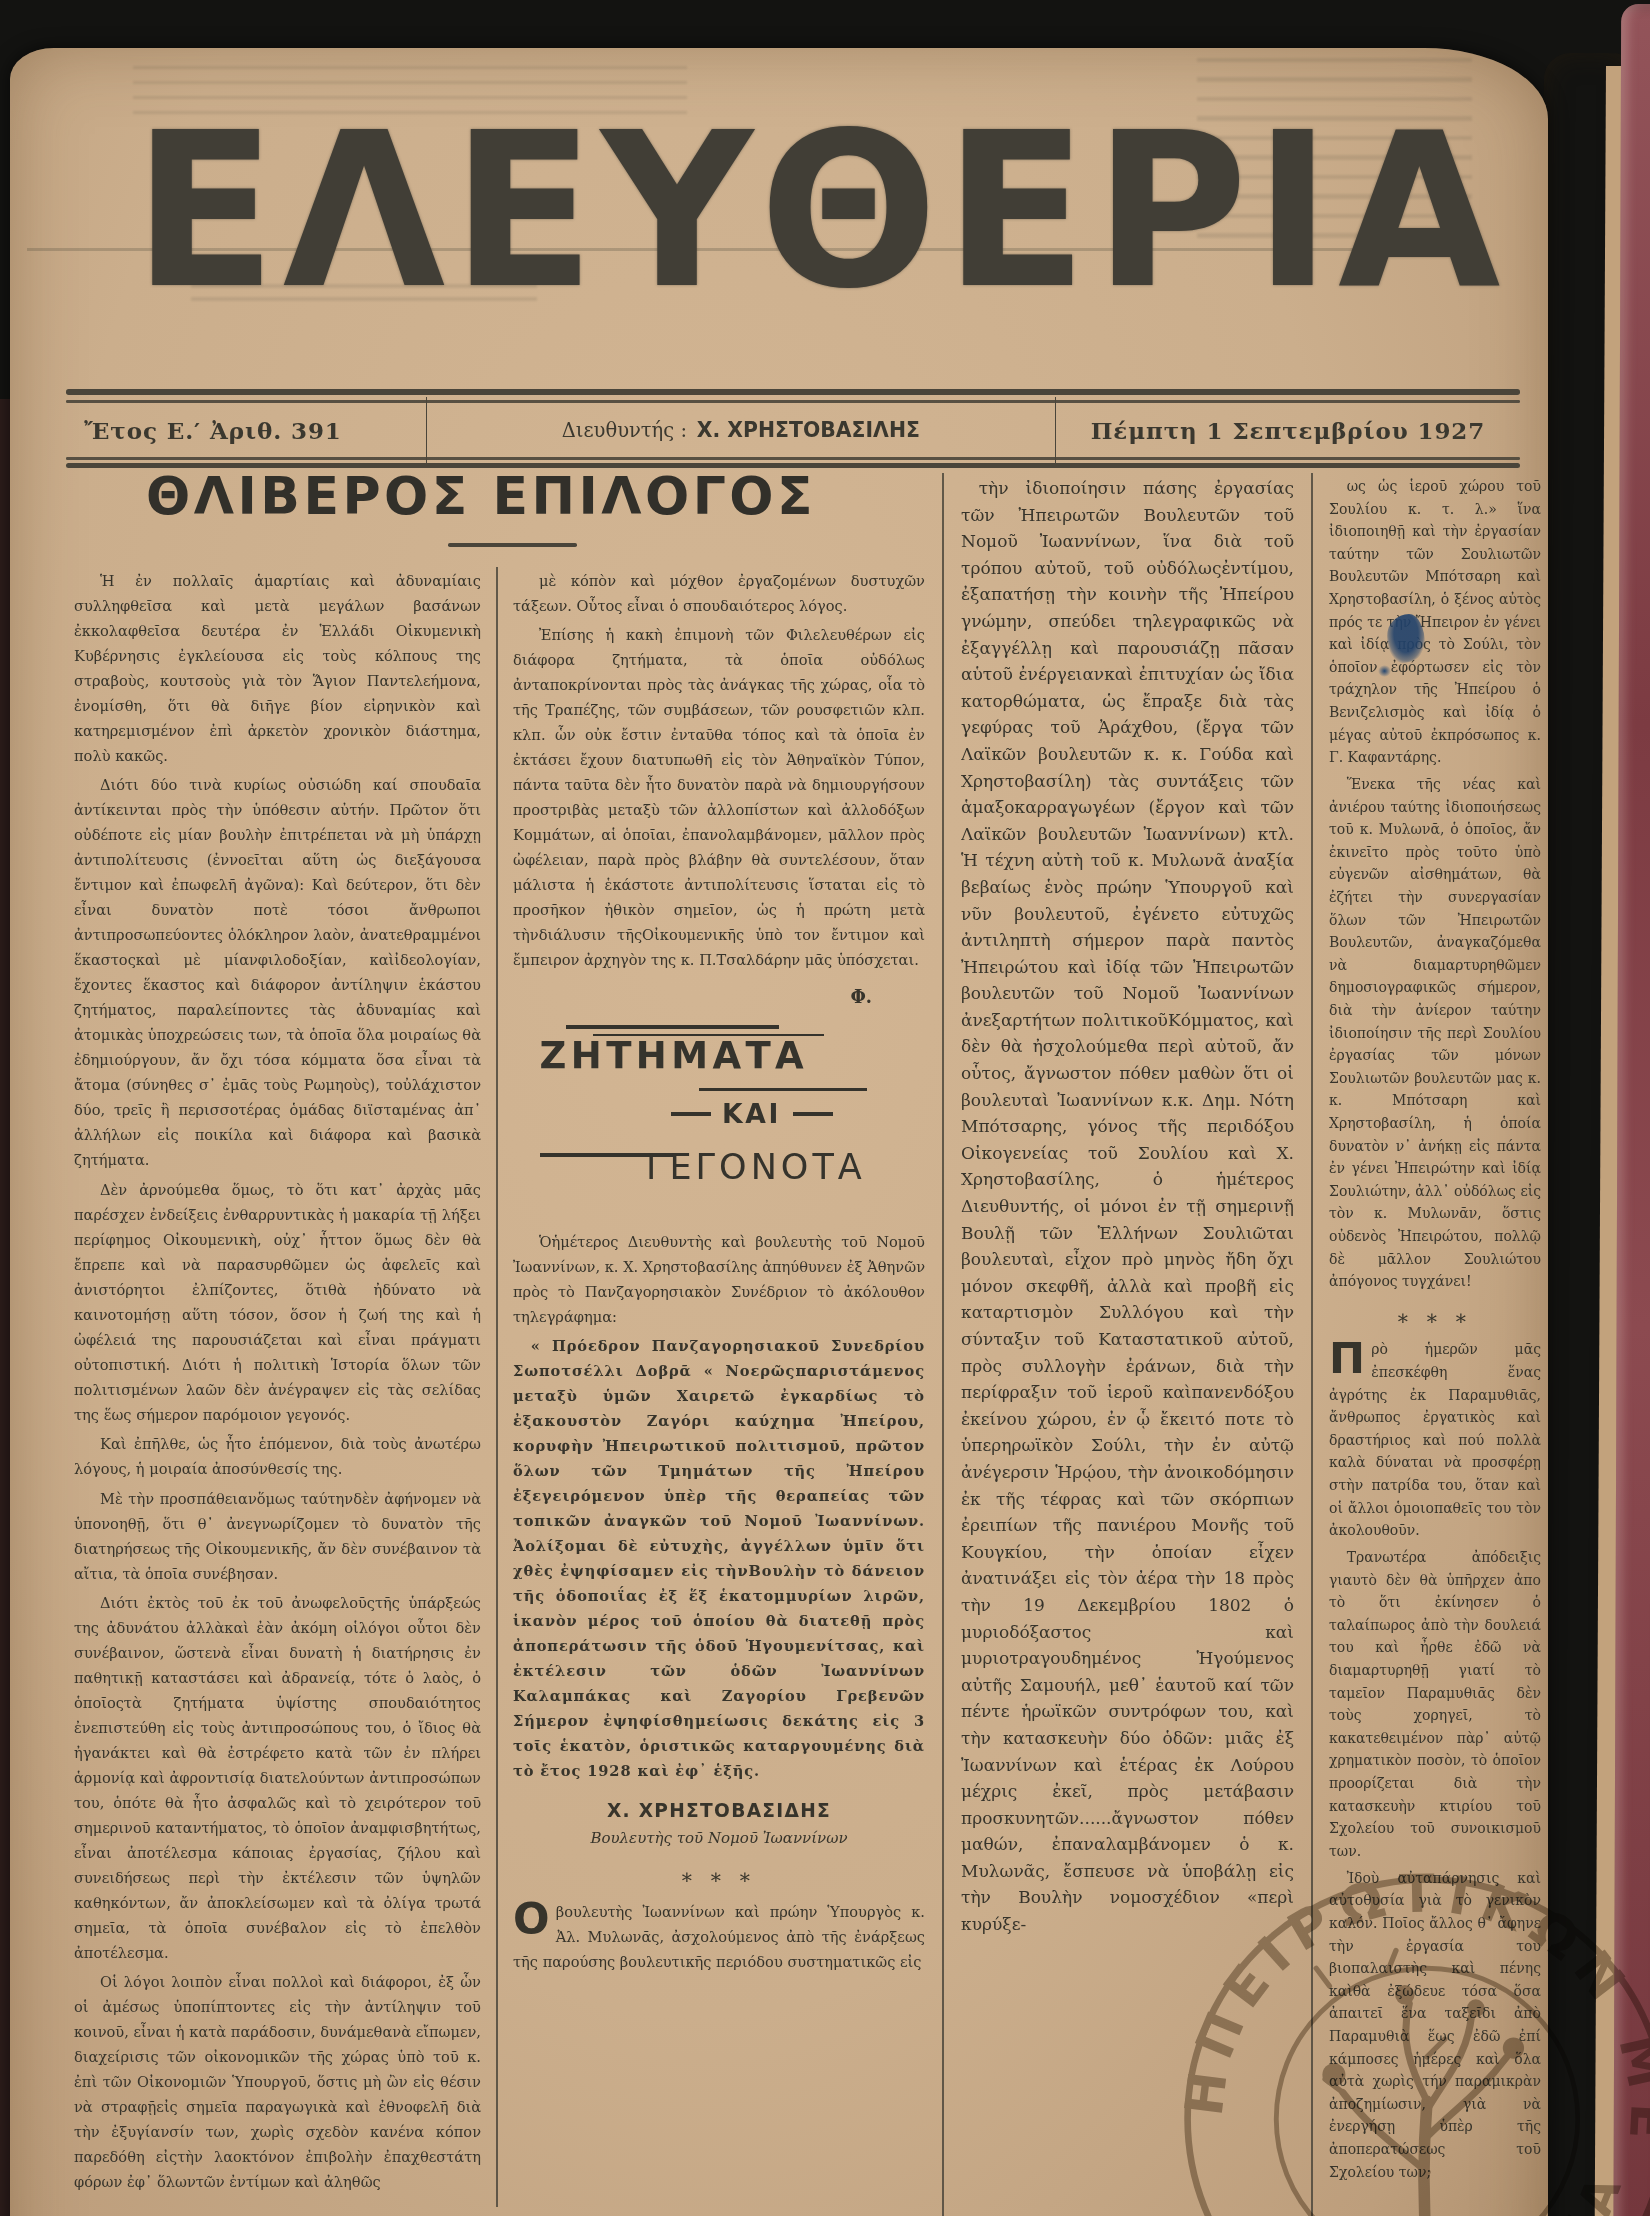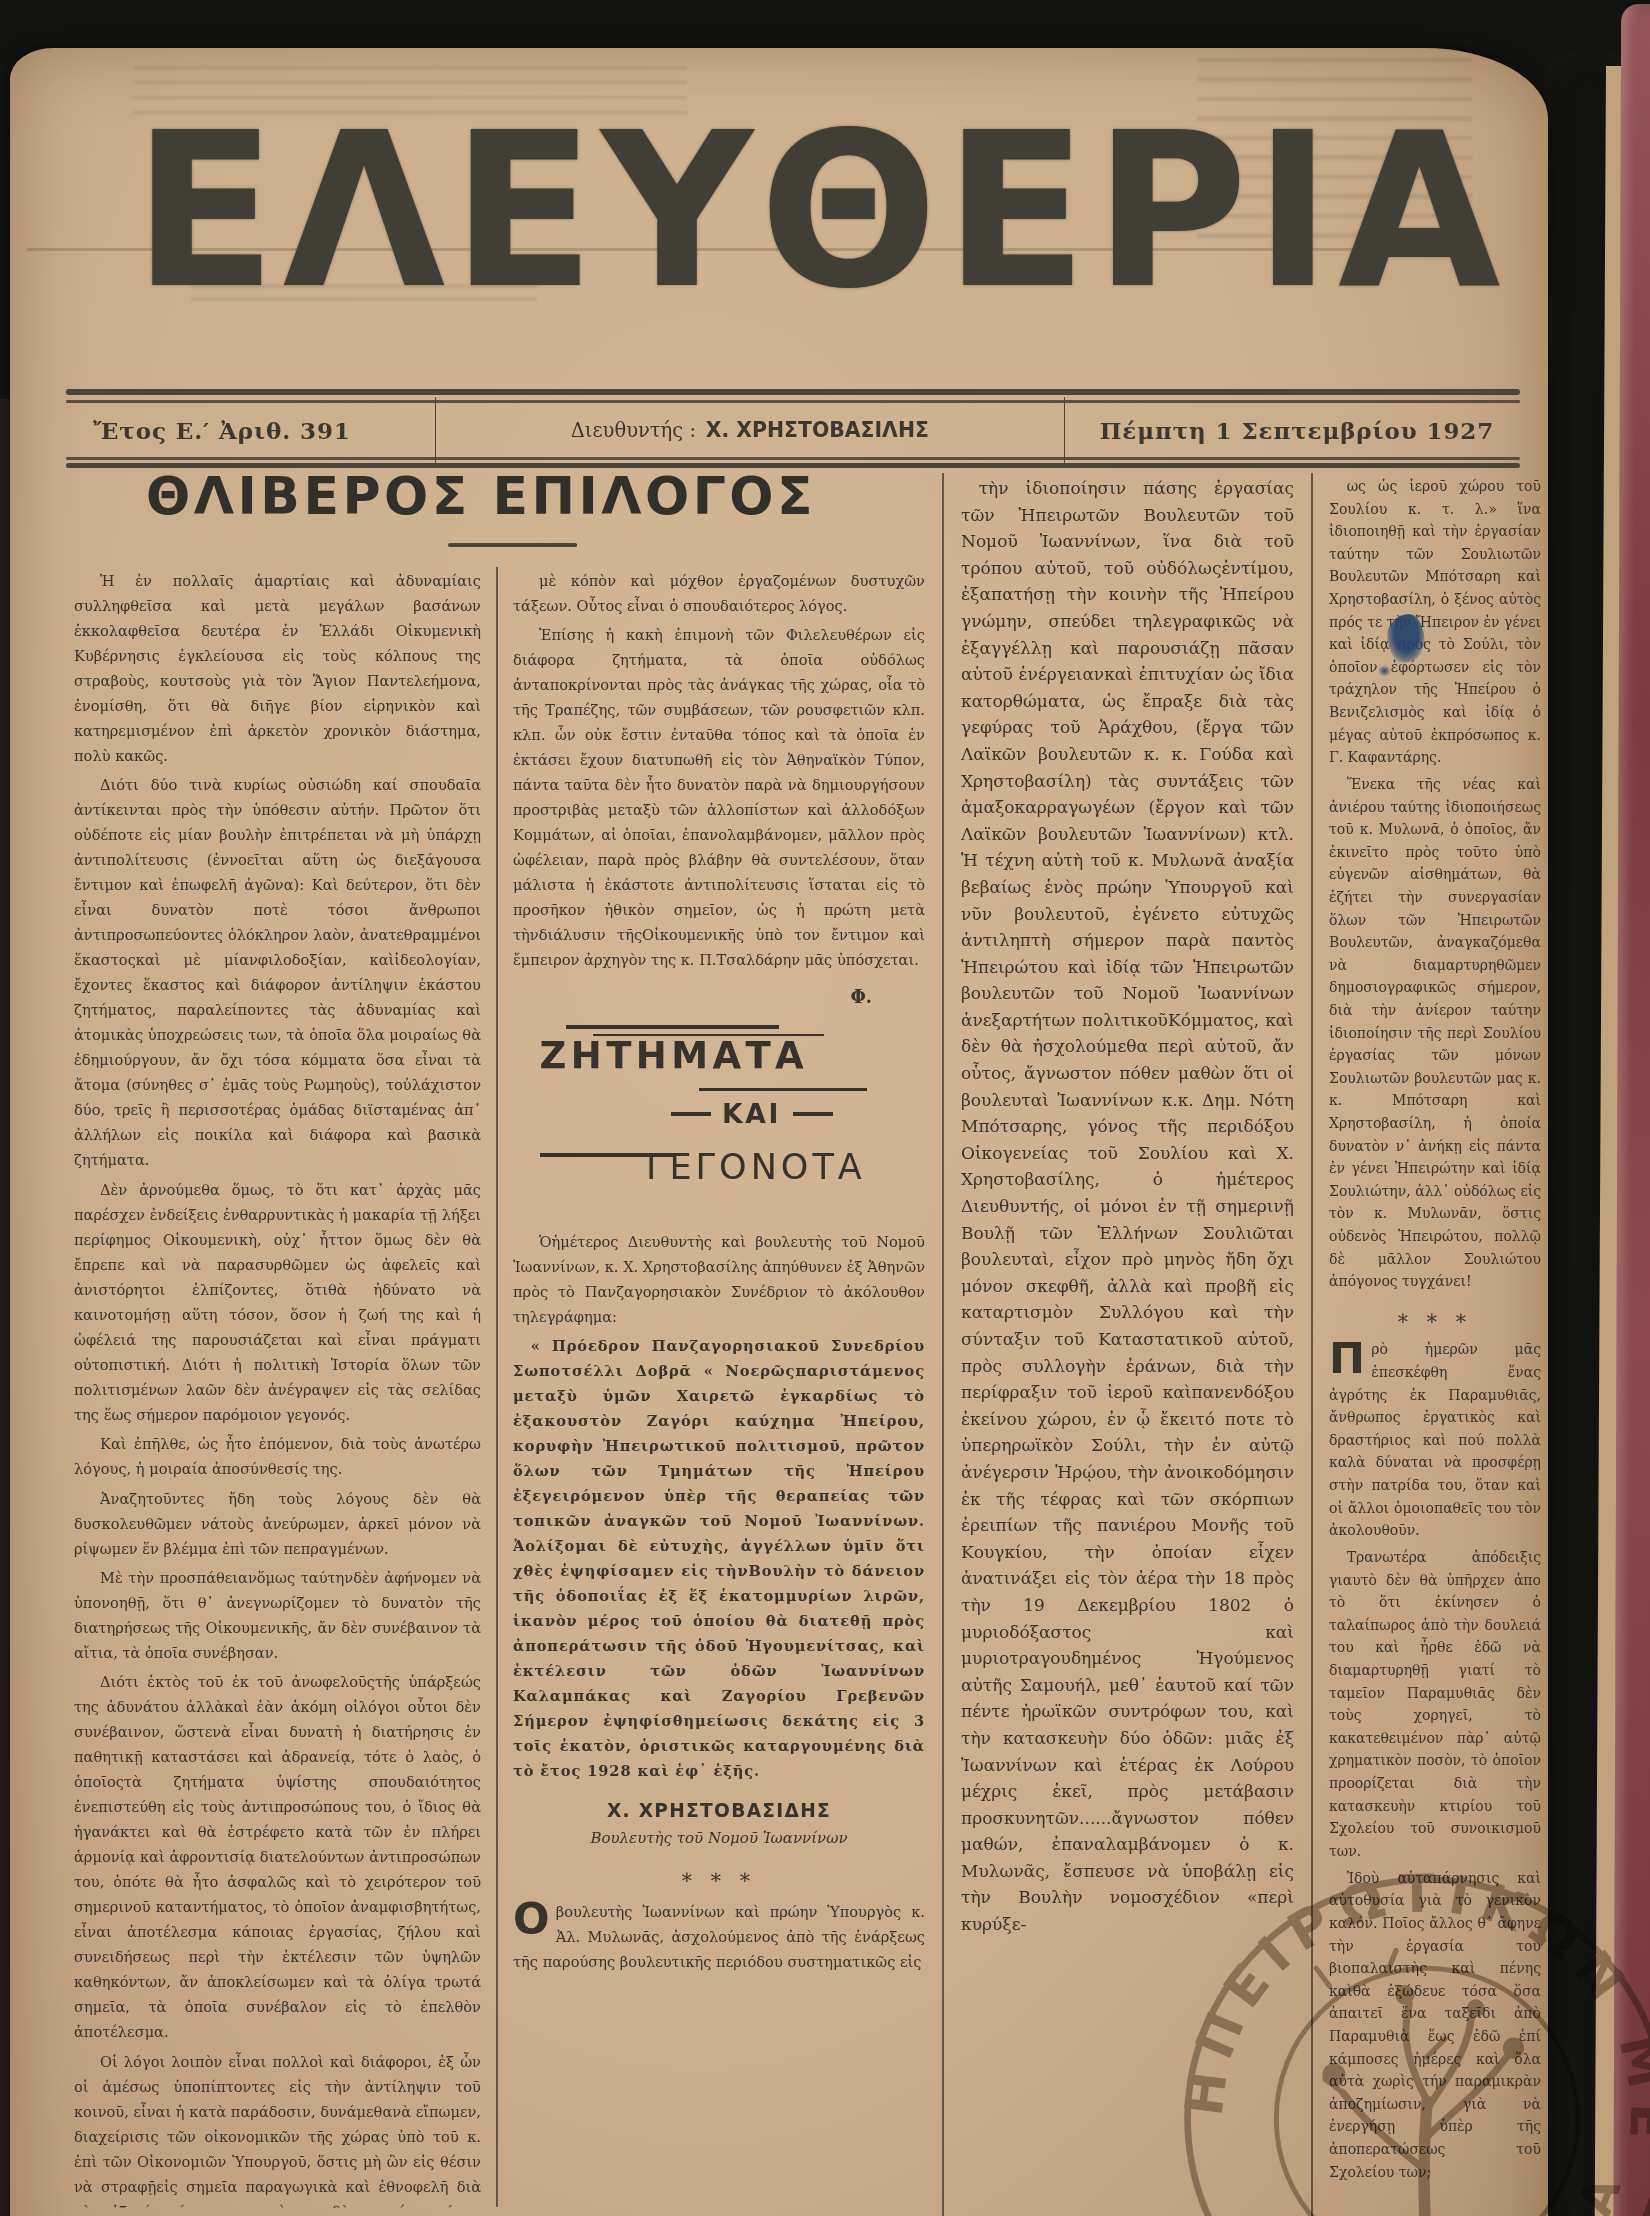--- a/index.html
+++ b/index.html
@@ -39,21 +39,21 @@
       font-family:"DejaVu Sans", sans-serif;font-weight:bold;font-size:210px;line-height:1;
       letter-spacing:6.2px;color:#413e36;transform:scaleY(1.02);
       text-shadow:0 0 2.7px rgba(60,55,45,.5);}
   .subtitle{position:absolute;left:160px;top:329px;width:1259px;text-align:center;
       font-family:"DejaVu Sans", sans-serif;font-weight:bold;font-size:28px;letter-spacing:2.2px;color:#3a372e;}
   .rule{position:absolute;background:#4a453a;}
   .r-top-a{left:66px;top:389px;width:1454px;height:5.8px;border-radius:2.7px;}
   .r-top-b{left:66px;top:400px;width:1454px;height:2.7px;border-radius:1.3px;opacity:.9;}
   .r-mid-a{left:66px;top:457px;width:1454px;height:2.7px;border-radius:1.3px;opacity:.9;}
   .r-mid-b{left:66px;top:463px;width:1454px;height:5.3px;border-radius:2.7px;}
-  .dateline{position:absolute;left:80px;top:406px;width:1449px;height:48px;display:flex;align-items:center;color:#3b382f;}
+  .dateline{position:absolute;left:71px;top:406px;width:1449px;height:48px;display:flex;align-items:center;color:#3b382f;}
   .dl-cell{padding:0 13.3px;}
   .dl-1{width:24%;font-weight:bold;font-size:23px;letter-spacing:0.9px;}
   .dl-2{width:44%;font-size:19.5px;border-left:1.8px solid #4a453a;border-right:1.8px solid #4a453a;
         height:66px;display:flex;align-items:center;justify-content:center;gap:9.8px;}
   .dl-2 .dir-name{font-weight:bold;font-family:"DejaVu Sans",sans-serif;font-size:20.4px;}
   .dl-3{width:32%;text-align:center;font-weight:bold;font-size:23px;letter-spacing:0.9px;}
   
   .headline{position:absolute;left:146px;top:466px;width:736px;text-align:left;
       font-family:"DejaVu Sans", sans-serif;font-weight:bold;font-size:52px;letter-spacing:3.5px;color:#32302a;}
   .head-rule{left:448px;top:543px;width:129px;height:3.5px;border-radius:1.8px;}
@@ -130,21 +130,20 @@
 
   <div class="vdiv vd1"></div>
   <div class="vdiv vd2"></div>
   <div class="vdiv vd3"></div>
 
   <div class="col c1">
       <p class="para">Ἡ ἐν πολλαῖς ἁμαρτίαις καὶ ἀδυναμίαις συλληφθεῖσα καὶ μετὰ μεγάλων βασάνων ἐκκολαφθεῖσα δευτέρα ἐν Ἑλλάδι Οἰκυμενικὴ Κυβέρνησις ἐγκλείουσα εἰς τοὺς κόλπους της στραβοὺς, κουτσοὺς γιὰ τὸν Ἅγιον Παντελεήμονα, ἐνομίσθη, ὅτι θὰ διῆγε βίον εἰρηνικὸν καὶ κατηρεμισμένον ἐπὶ ἀρκετὸν χρονικὸν διάστημα, πολὺ κακῶς.</p>
       <p class="para">Διότι δύο τινὰ κυρίως οὐσιώδη καί σπουδαῖα ἀντίκεινται πρὸς τὴν ὑπόθεσιν αὐτήν. Πρῶτον ὅτι οὐδέποτε εἰς μίαν βουλὴν ἐπιτρέπεται νὰ μὴ ὑπάρχῃ ἀντιπολίτευσις (ἐννοεῖται αὕτη ὡς διεξάγουσα ἔντιμον καὶ ἐπωφελῆ ἀγῶνα): Καὶ δεύτερον, ὅτι δὲν εἶναι δυνατὸν ποτὲ τόσοι ἄνθρωποι ἀντιπροσωπεύοντες ὁλόκληρον λαὸν, ἀνατεθραμμένοι ἕκαστοςκαὶ μὲ μίανφιλοδοξίαν, καὶἰδεολογίαν, ἔχοντες ἕκαστος καὶ διάφορον ἀντίληψιν ἑκάστου ζητήματος, παραλείποντες τὰς ἀδυναμίας καὶ ἀτομικὰς ὑποχρεώσεις των, τὰ ὁποῖα ὅλα μοιραίως θὰ ἐδημιούργουν, ἄν ὄχι τόσα κόμματα ὅσα εἶναι τὰ ἄτομα (σύνηθες σ᾽ ἐμᾶς τοὺς Ρωμηοὺς), τοὐλάχιστον δύο, τρεῖς ἢ περισσοτέρας ὁμάδας διϊσταμένας ἀπ᾽ ἀλλήλων εἰς ποικίλα καὶ διάφορα καὶ βασικὰ ζητήματα.</p>
       <p class="para">Δὲν ἀρνούμεθα ὅμως, τὸ ὅτι κατ᾽ ἀρχὰς μᾶς παρέσχεν ἐνδείξεις ἐνθαρρυντικὰς ἡ μακαρία τῇ λήξει περίφημος Οἰκουμενικὴ, οὐχ᾽ ἧττον ὅμως δὲν θὰ ἔπρεπε καὶ νὰ παρασυρθῶμεν ὡς ἀφελεῖς καὶ ἀνιστόρητοι ἐλπίζοντες, ὅτιθὰ ἠδύνατο νὰ καινοτομήσῃ αὕτη τόσον, ὅσον ἡ ζωή της καὶ ἡ ὠφέλειά της παρουσιάζεται καὶ εἶναι πράγματι οὐτοπιστική. Διότι ἡ πολιτικὴ Ἱστορία ὅλων τῶν πολιτισμένων λαῶν δὲν ἀνέγραψεν εἰς τὰς σελίδας της ἕως σήμερον παρόμοιον γεγονός.</p>
       <p class="para">Καὶ ἐπῆλθε, ὡς ἦτο ἑπόμενον, διὰ τοὺς ἀνωτέρω λόγους, ἡ μοιραία ἀποσύνθεσίς της.</p>
-      <p class="para">Ἀναζητοῦντες ἤδη τοὺς λόγους δὲν θὰ δυσκολευθῶμεν νάτοὺς ἀνεύρωμεν, ἀρκεῖ μόνον νὰ ρίψωμεν ἕν βλέμμα ἐπὶ τῶν πεπραγμένων.</p>
       <p class="para">Μὲ τὴν προσπάθειανὅμως ταύτηνδὲν ἀφήνομεν νὰ ὑπονοηθῇ, ὅτι θ᾽ ἀνεγνωρίζομεν τὸ δυνατὸν τῆς διατηρήσεως τῆς Οἰκουμενικῆς, ἄν δὲν συνέβαινον τὰ αἴτια, τὰ ὁποῖα συνέβησαν.</p>
       <p class="para">Διότι ἐκτὸς τοῦ ἐκ τοῦ ἀνωφελοῦςτῆς ὑπάρξεώς της ἀδυνάτου ἀλλὰκαὶ ἐὰν ἀκόμη οἱλόγοι οὗτοι δὲν συνέβαινον, ὥστενὰ εἶναι δυνατὴ ἡ διατήρησις ἐν παθητικῇ καταστάσει καὶ ἀδρανείᾳ, τότε ὁ λαὸς, ὁ ὁποῖοςτὰ ζητήματα ὑψίστης σπουδαιότητος ἐνεπιστεύθη εἰς τοὺς ἀντιπροσώπους του, ὁ ἴδιος θὰ ἠγανάκτει καὶ θὰ ἐστρέφετο κατὰ τῶν ἐν πλήρει ἁρμονίᾳ καὶ ἀφροντισίᾳ διατελούντων ἀντιπροσώπων του, ὁπότε θὰ ἦτο ἀσφαλῶς καὶ τὸ χειρότερον τοῦ σημερινοῦ καταντήματος, τὸ ὁποῖον ἀναμφισβητήτως, εἶναι ἀποτέλεσμα κάποιας ἐργασίας, ζήλου καὶ συνειδήσεως περὶ τὴν ἐκτέλεσιν τῶν ὑψηλῶν καθηκόντων, ἄν ἀποκλείσωμεν καὶ τὰ ὀλίγα τρωτά σημεῖα, τὰ ὁποῖα συνέβαλον εἰς τὸ ἐπελθὸν ἀποτέλεσμα.</p>
       <p class="para">Οἱ λόγοι λοιπὸν εἶναι πολλοὶ καὶ διάφοροι, ἐξ ὧν οἱ ἀμέσως ὑποπίπτοντες εἰς τὴν ἀντίληψιν τοῦ κοινοῦ, εἶναι ἡ κατὰ παράδοσιν, δυνάμεθανὰ εἴπωμεν, διαχείρισις τῶν οἰκονομικῶν τῆς χώρας ὑπὸ τοῦ κ. ἐπὶ τῶν Οἰκονομιῶν Ὑπουργοῦ, ὅστις μὴ ὢν εἰς θέσιν νὰ στραφῇεἰς σημεῖα παραγωγικὰ καὶ ἐθνοφελῆ διὰ τὴν ἐξυγίανσίν των, χωρὶς σχεδὸν κανένα κόπον παρεδόθη εἰςτὴν λαοκτόνον ἐπιβολὴν ἐπαχθεστάτη φόρων ἐφ᾽ ὅλωντῶν ἐντίμων καὶ ἀληθῶς</p>
     </div>
 
   <div class="col c2">
     <div>
         <p class="para">μὲ κόπὸν καὶ μόχθον ἐργαζομένων δυστυχῶν τάξεων. Οὗτος εἶναι ὁ σπουδαιότερος λόγος.</p>
         <p class="para">Ἐπίσης ἡ κακὴ ἐπιμονὴ τῶν Φιλελευθέρων εἰς διάφορα ζητήματα, τὰ ὁποῖα οὐδόλως ἀνταποκρίνονται πρὸς τὰς ἀνάγκας τῆς χώρας, οἷα τὸ τῆς Τραπέζης, τῶν συμβάσεων, τῶν ρουσφετιῶν κλπ. κλπ. ὧν οὐκ ἔστιν ἐνταῦθα τόπος καὶ τὰ ὁποῖα ἐν ἐκτάσει ἔχουν διατυπωθῆ εἰς τὸν Ἀθηναϊκὸν Τύπον, πάντα ταῦτα δὲν ἦτο δυνατὸν παρὰ νὰ δημιουργήσουν προστριβὰς μεταξὺ τῶν ἀλλοπίστων καὶ ἀλλοδόξων Κομμάτων, αἱ ὁποῖαι, ἐπανολαμβάνομεν, μᾶλλον πρὸς ὠφέλειαν, παρὰ πρὸς βλάβην θὰ συντελέσουν, ὅταν μάλιστα ἡ ἑκάστοτε ἀντιπολίτευσις ἵσταται εἰς τὸ προσῆκον ἠθικὸν σημεῖον, ὡς ἡ πρώτη μετὰ τὴνδιάλυσιν τῆςΟἰκουμενικῆς ὑπὸ τον ἔντιμον καὶ ἔμπειρον ἀρχηγὸν της κ. Π.Τσαλδάρην μᾶς ὑπόσχεται.</p>
       </div>

